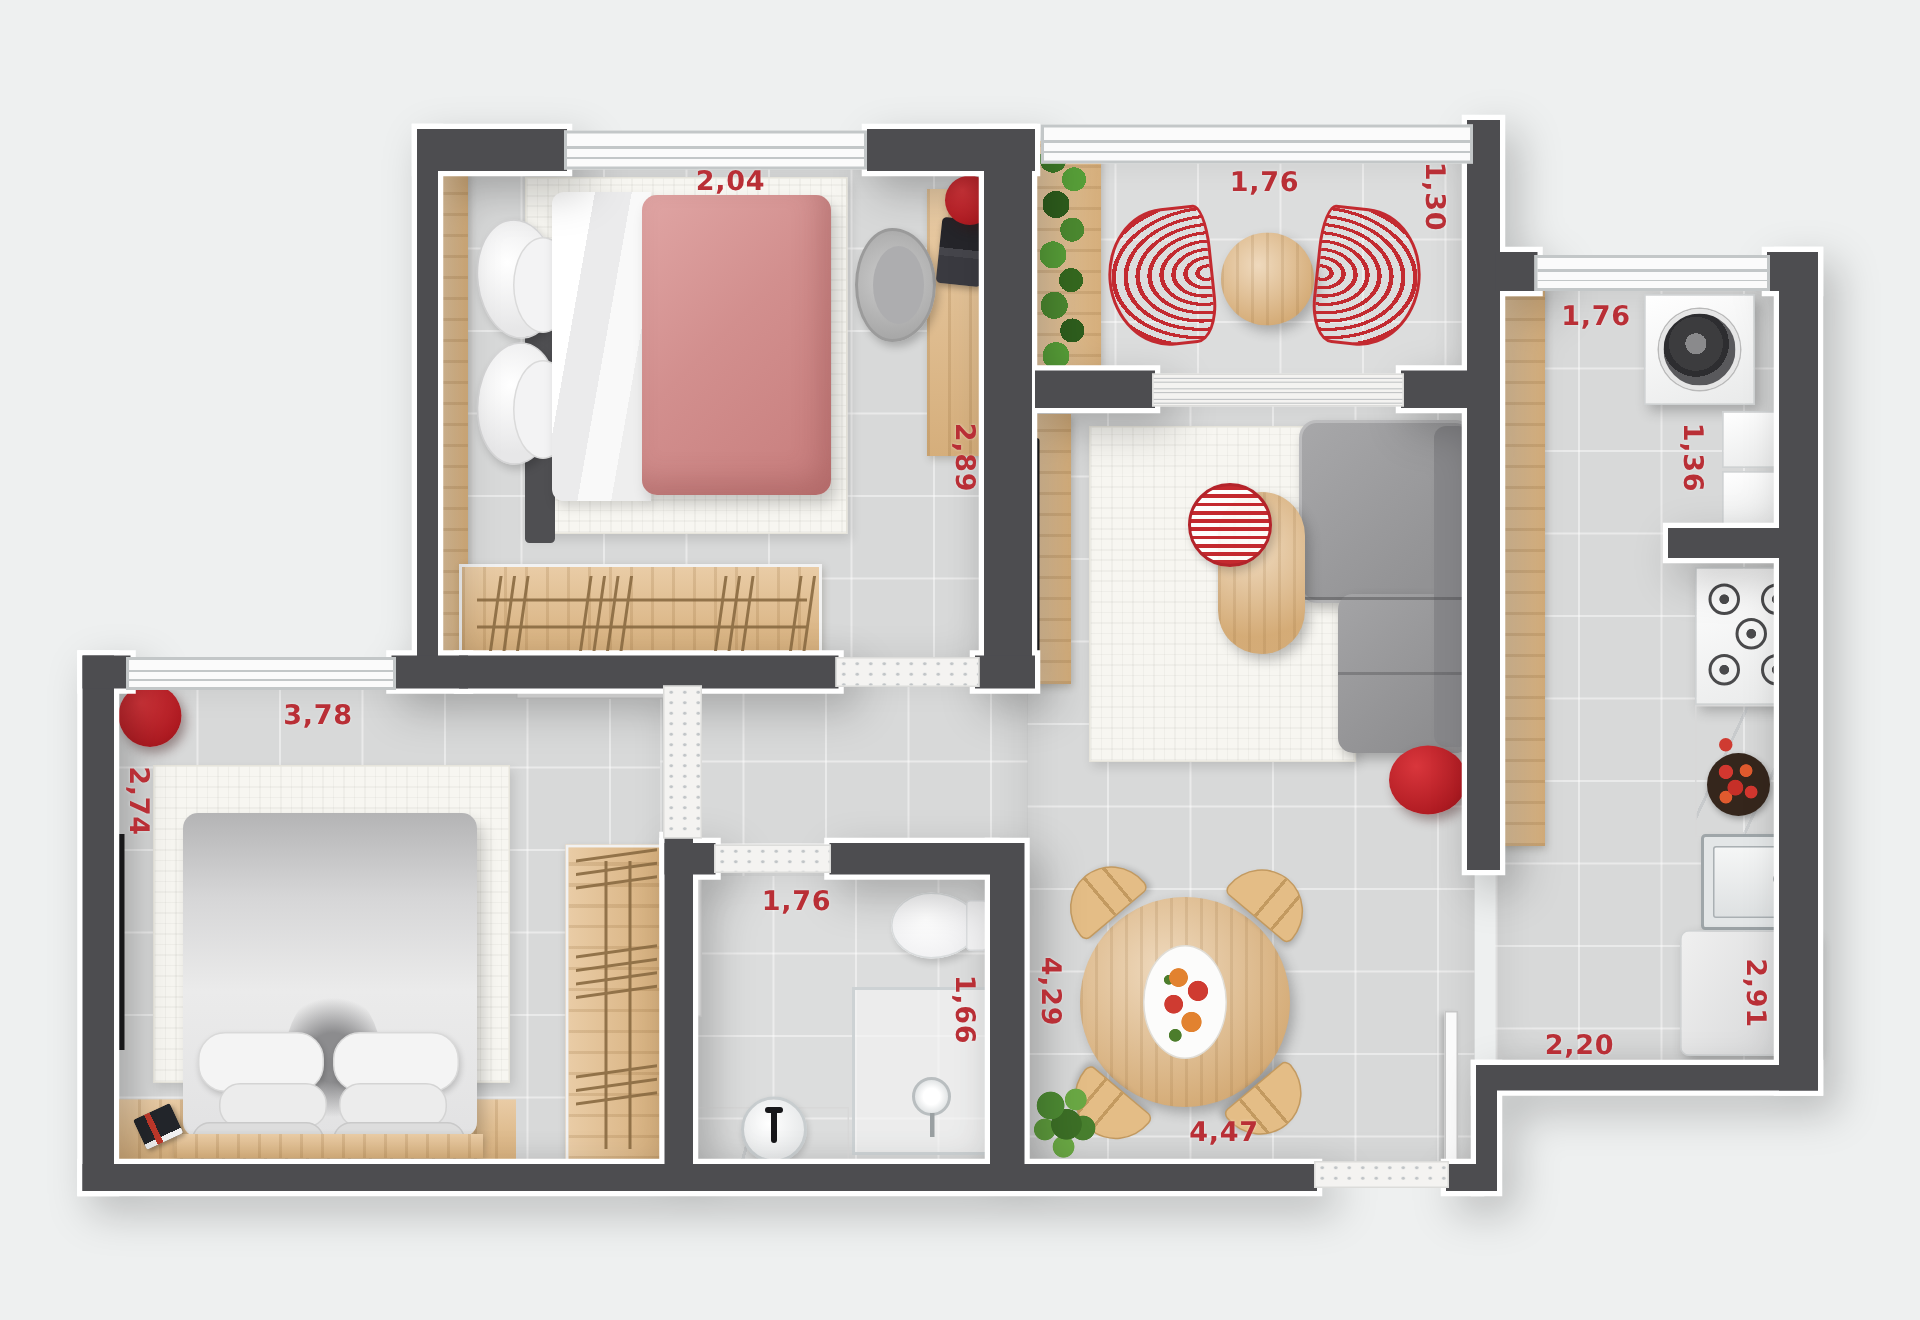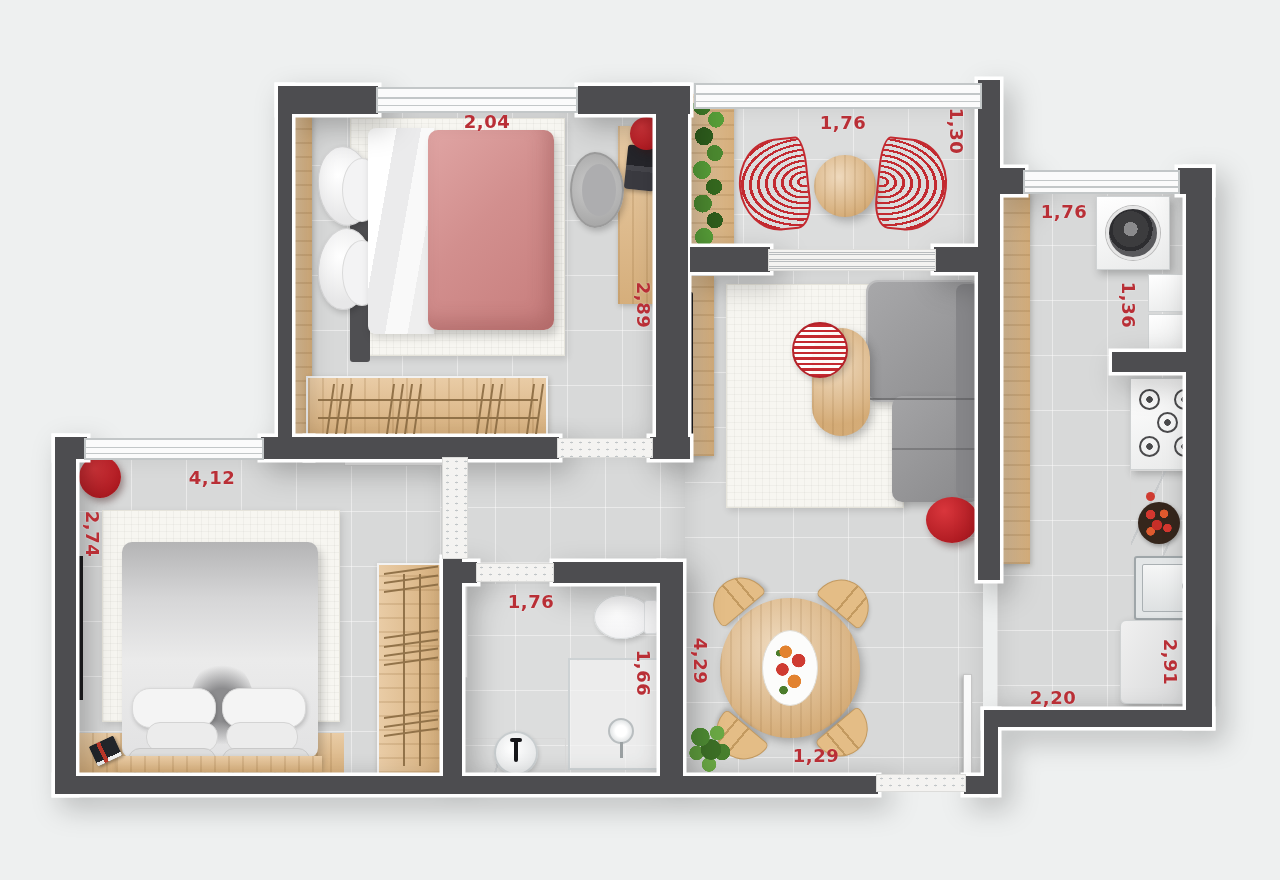--- a/index.html
+++ b/index.html
@@ -258,21 +258,21 @@
 
   <div class="layer">
     <div class="lbl" style="left:487px;top:121px;">2,04</div>
     <div class="lbl v" style="left:643px;top:305px;">2,89</div>
     <div class="lbl" style="left:843px;top:122px;">1,76</div>
     <div class="lbl v" style="left:956px;top:131px;">1,30</div>
     <div class="lbl" style="left:1064px;top:211px;">1,76</div>
     <div class="lbl v" style="left:1128px;top:305px;">1,36</div>
     <div class="lbl v" style="left:1170px;top:662px;">2,91</div>
     <div class="lbl" style="left:1053px;top:697px;">2,20</div>
-    <div class="lbl" style="left:212px;top:477px;">4,12</div>
+    <div class="lbl" style="left:212px;top:477px;">3,78</div>
     <div class="lbl v" style="left:92px;top:534px;">2,74</div>
     <div class="lbl" style="left:531px;top:601px;">1,76</div>
     <div class="lbl v" style="left:643px;top:673px;">1,66</div>
     <div class="lbl v" style="left:700px;top:661px;">4,29</div>
-    <div class="lbl" style="left:816px;top:755px;">1,29</div>
+    <div class="lbl" style="left:816px;top:755px;">4,47</div>
   </div>
 
 </div>
 
 </body></html>

